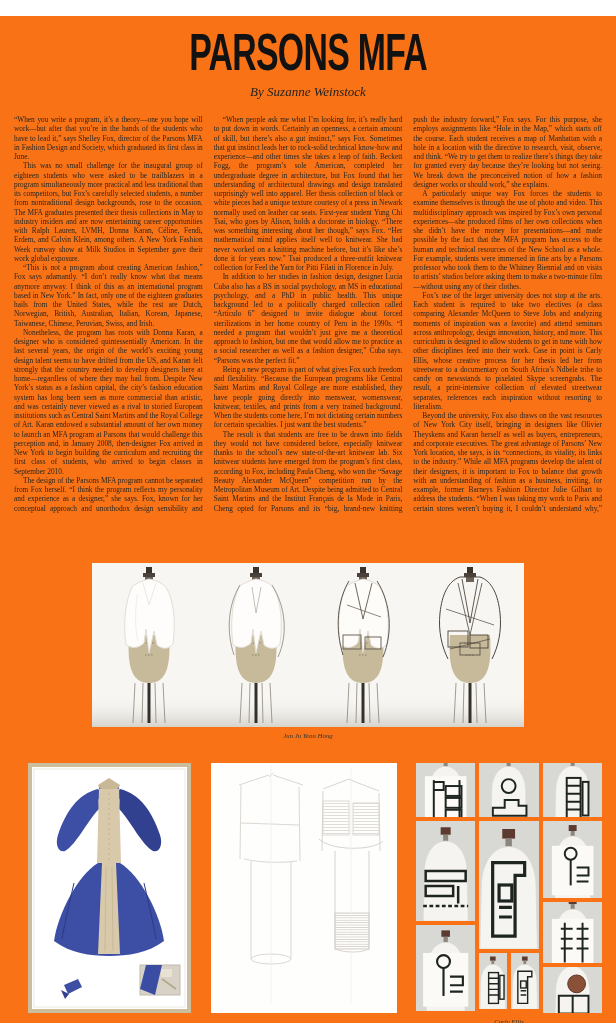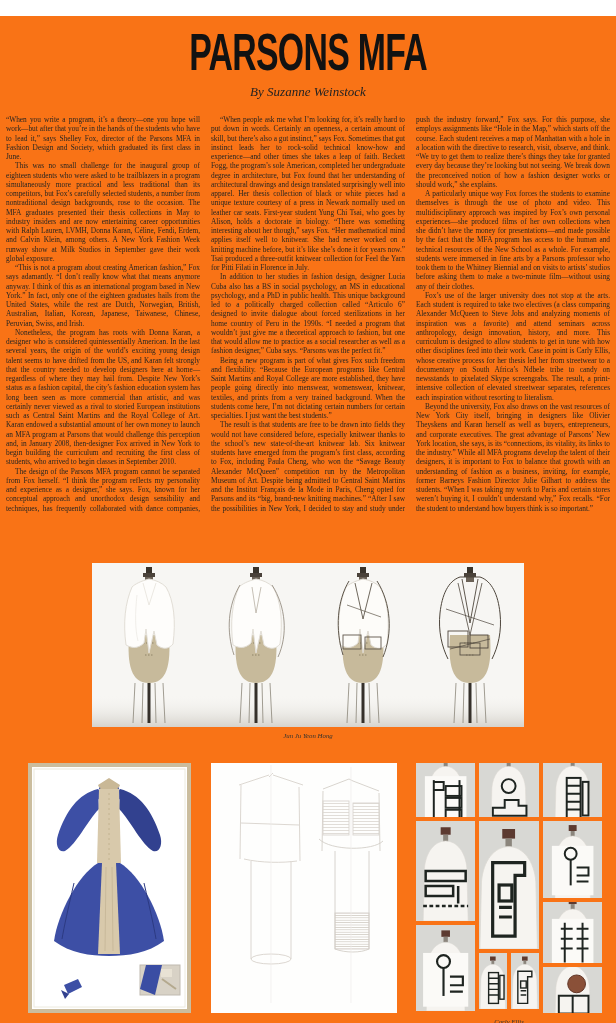--- a/index.html
+++ b/index.html
@@ -3,21 +3,21 @@
 <meta charset="utf-8">
 <style>
   html,body{margin:0;padding:0;background:#ffffff;}
   .page{width:616px;height:1023px;background:#f97316;position:relative;overflow:hidden;
         font-family:"Liberation Serif",serif;color:#1d1c1a;margin:16px auto;}
   header{text-align:center;padding-top:12px;}
   h1{font-family:"Liberation Sans",sans-serif;font-weight:800;font-size:47px;line-height:1;
      margin:0;display:inline-block;transform:scale(.72,1.12);transform-origin:center;
      letter-spacing:-1px;color:#121212;white-space:nowrap;}
   .byline{font-style:italic;font-size:13px;margin-top:9px;color:#222;}
-  .columns{display:flex;gap:11px;padding:0 6px;margin-top:15px;height:398px;overflow:hidden;}
+  .columns{display:flex;gap:11px;padding:0 14px;margin-top:15px;height:398px;overflow:hidden;}
   .col{flex:1;text-align:justify;font-size:7.35px;line-height:1.26;color:#262522;}
   .p{margin:0;}
   .p.indent{text-indent:9px;}
   figure{margin:0;}
   figcaption{font-style:italic;font-size:6.8px;text-align:center;margin-top:5px;color:#33322f;}
   .fig-jackets{width:432px;margin:50px auto 0;}
   .fig-jackets svg{display:block;}
   .bottom-row{padding:0 14px;margin-top:24px;display:flex;justify-content:space-between;align-items:flex-start;}
   .fig-dress{width:163px;margin-left:14px;}
   .fig-sketch{width:186px;}

